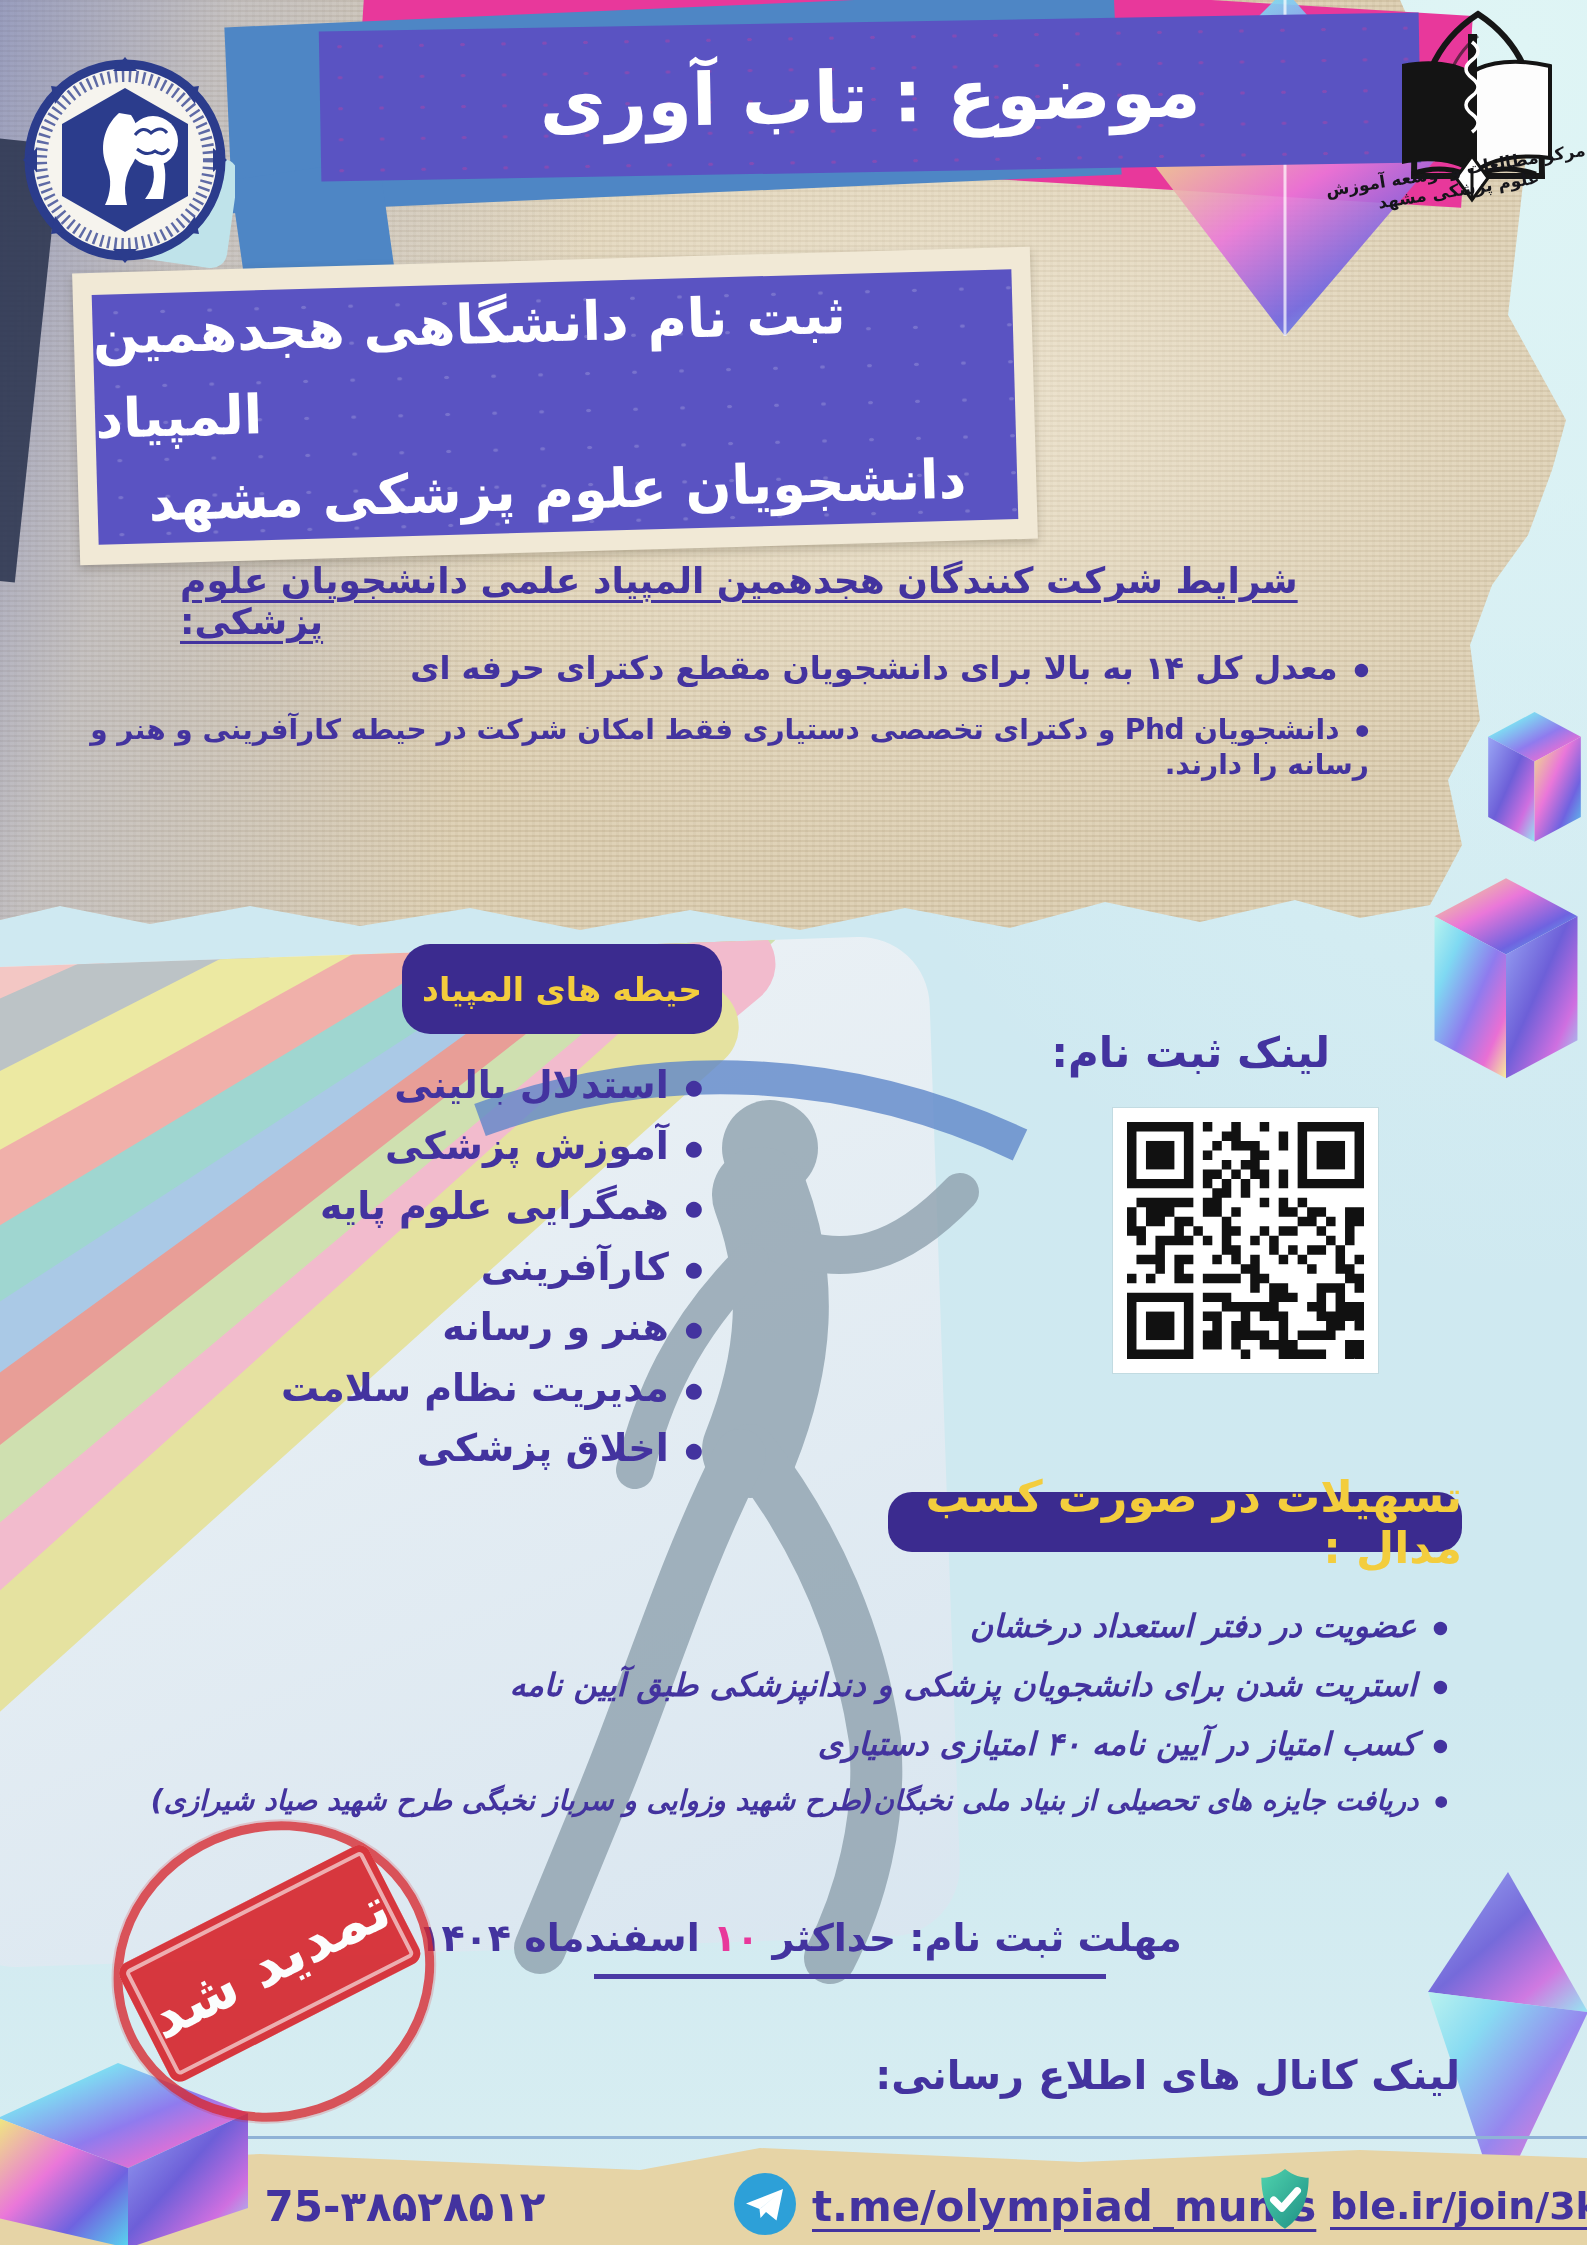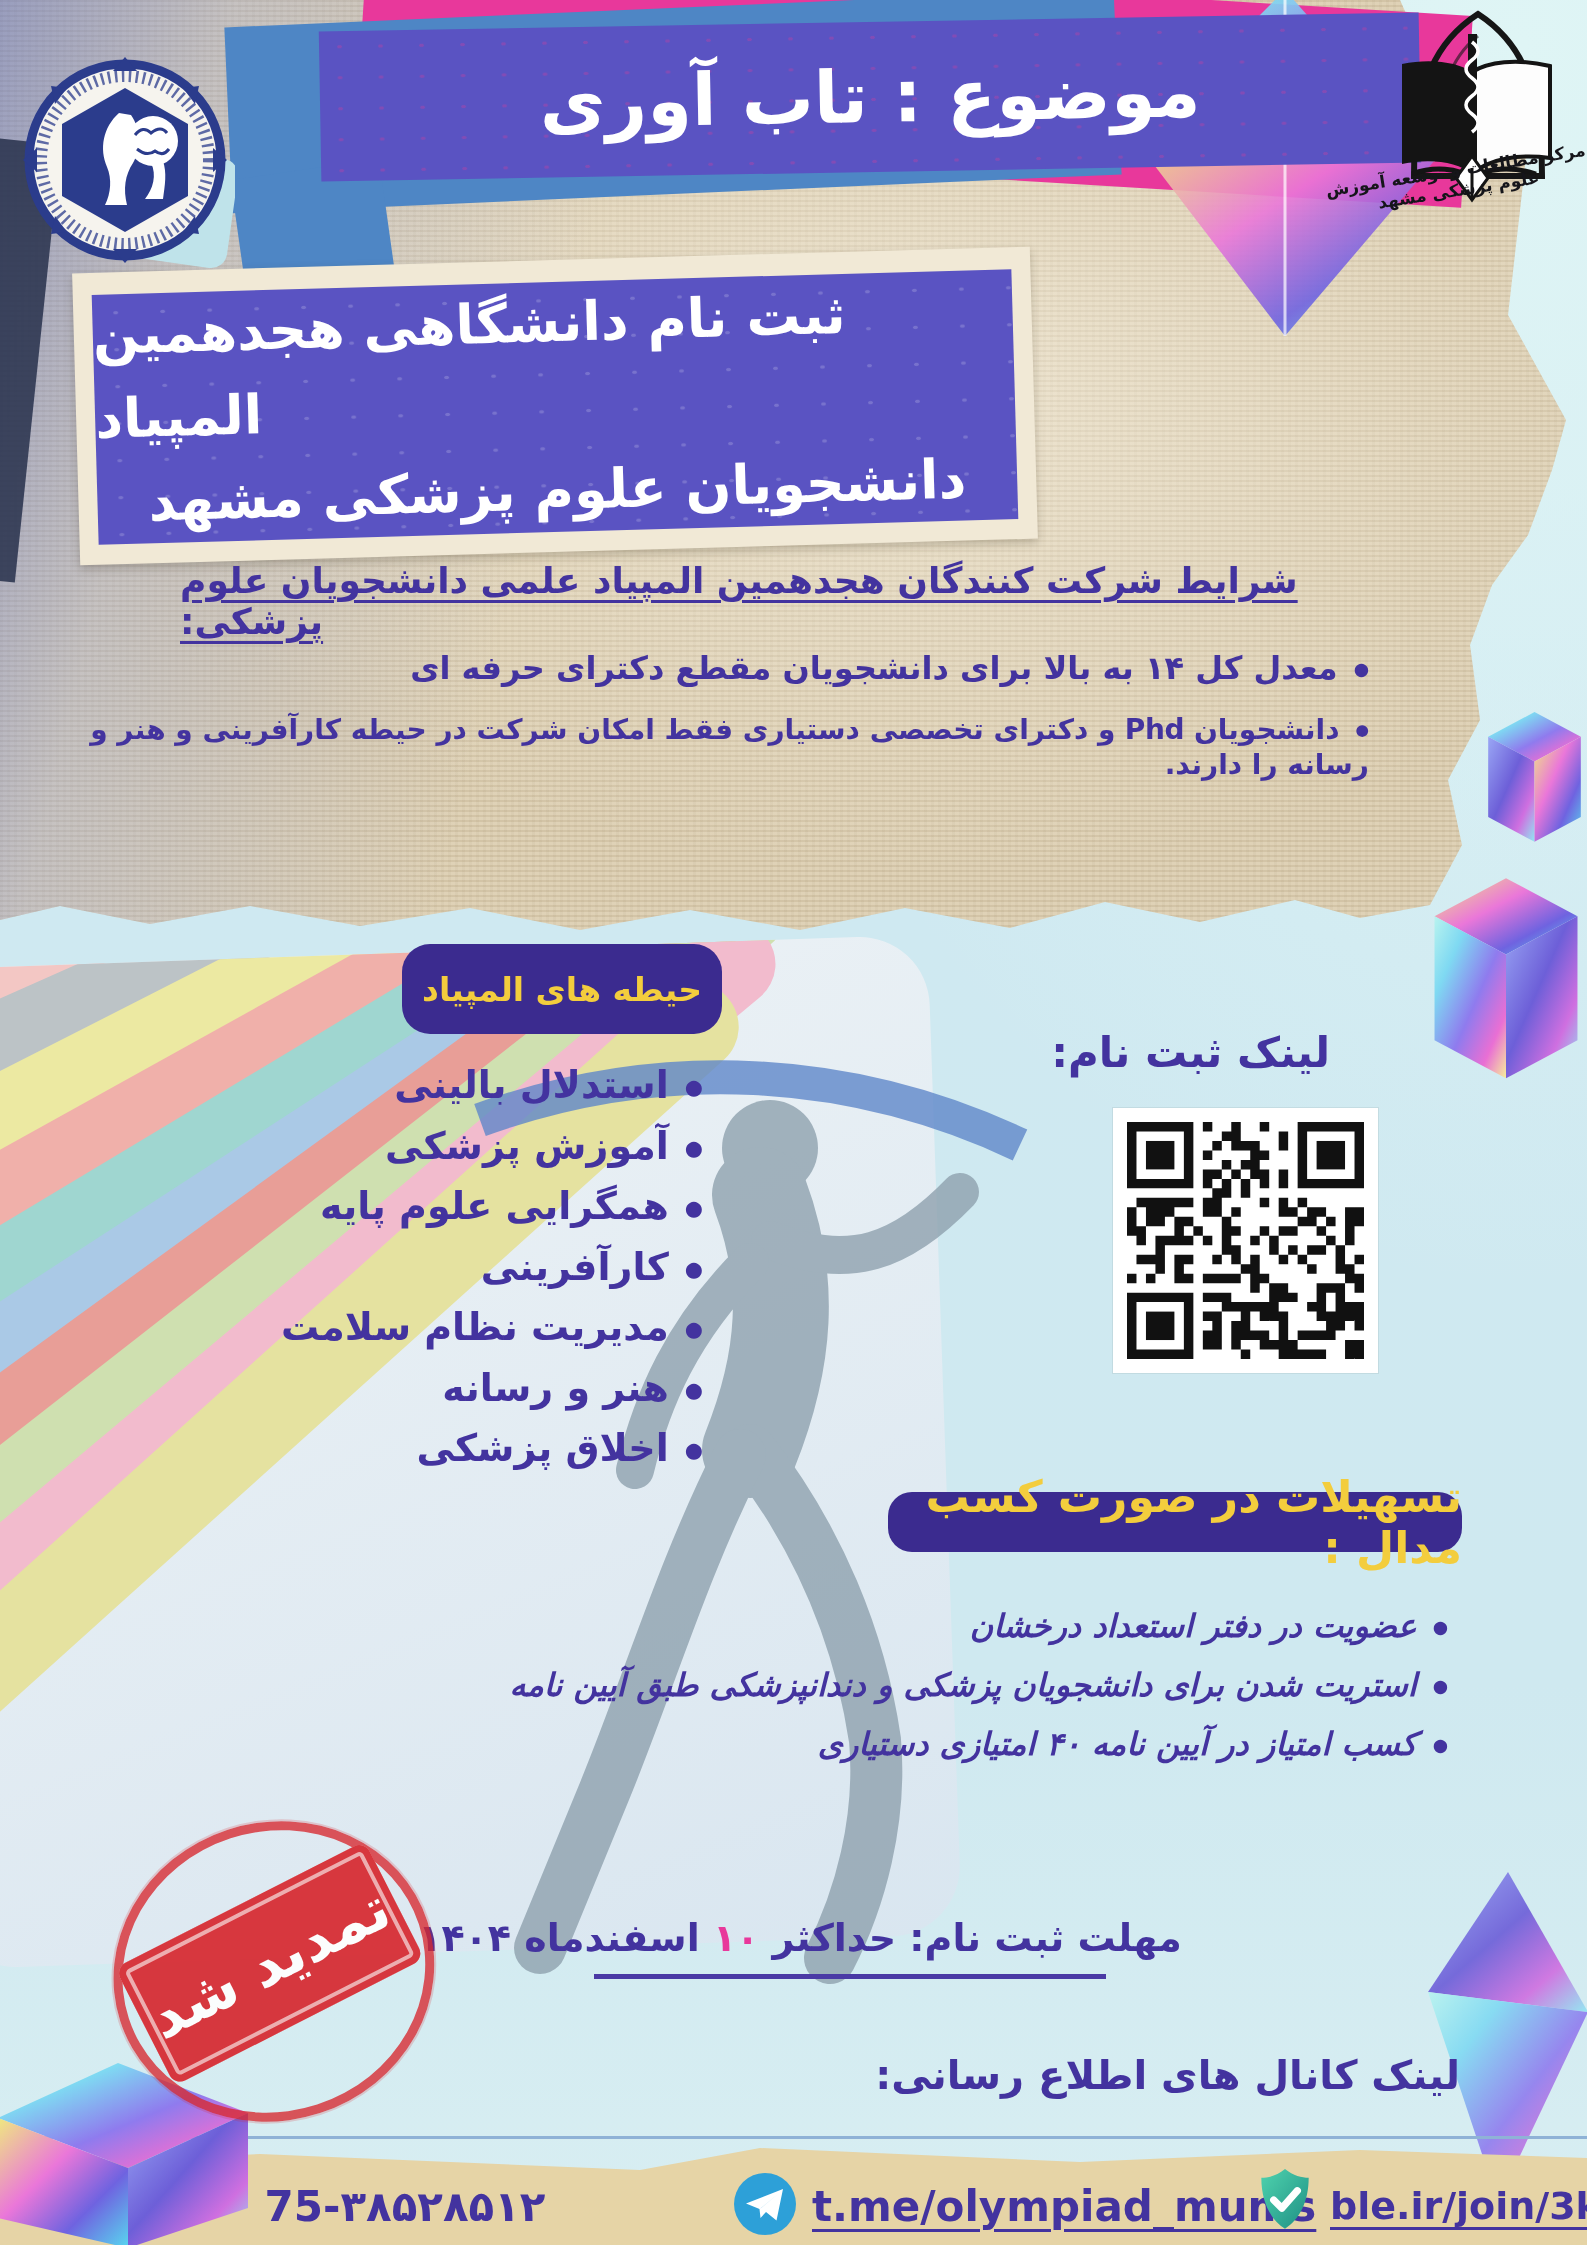--- a/index.html
+++ b/index.html
@@ -174,22 +174,22 @@
   </ul>
 
   <div class="abs domain-badge">
     <span class="badge-txt">حیطه های المپیاد</span>
   </div>
   <ul class="plist ink domain-list">
     <li>استدلال بالینی</li>
     <li>آموزش پزشکی</li>
     <li>همگرایی علوم پایه</li>
     <li>کارآفرینی</li>
+    <li>هنر و رسانه</li>
     <li>مدیریت نظام سلامت</li>
-    <li>هنر و رسانه</li>
     <li>اخلاق پزشکی</li>
   </ul>
 
   <div class="abs ink reg-label">لینک ثبت نام:</div>
   <div class="abs qr">
     <svg width="237" height="237" viewBox="0 0 250 250">
       <rect width="250" height="250" fill="#fff"></rect>
       <path id="qr-rand" fill="#111" d="M80 0h10v10h-10zM110 0h10v10h-10zM140 0h10v10h-10zM100 10h10v10h-10zM110 10h10v10h-10zM160 10h10v10h-10zM90 20h10v10h-10zM110 20h10v10h-10zM120 20h10v10h-10zM130 20h10v10h-10zM160 20h10v10h-10zM80 30h10v10h-10zM130 30h10v10h-10zM140 30h10v10h-10zM100 40h10v10h-10zM120 40h10v10h-10zM130 40h10v10h-10zM80 50h10v10h-10zM90 50h10v10h-10zM110 50h10v10h-10zM130 50h10v10h-10zM140 50h10v10h-10zM160 50h10v10h-10zM80 60h10v10h-10zM100 60h10v10h-10zM120 60h10v10h-10zM140 60h10v10h-10zM160 60h10v10h-10zM90 70h10v10h-10zM100 70h10v10h-10zM120 70h10v10h-10zM10 80h10v10h-10zM20 80h10v10h-10zM30 80h10v10h-10zM40 80h10v10h-10zM50 80h10v10h-10zM60 80h10v10h-10zM80 80h10v10h-10zM90 80h10v10h-10zM140 80h10v10h-10zM160 80h10v10h-10zM180 80h10v10h-10zM0 90h10v10h-10zM20 90h10v10h-10zM30 90h10v10h-10zM40 90h10v10h-10zM80 90h10v10h-10zM90 90h10v10h-10zM110 90h10v10h-10zM160 90h10v10h-10zM170 90h10v10h-10zM190 90h10v10h-10zM200 90h10v10h-10zM230 90h10v10h-10zM240 90h10v10h-10zM0 100h10v10h-10zM20 100h10v10h-10zM30 100h10v10h-10zM50 100h10v10h-10zM60 100h10v10h-10zM100 100h10v10h-10zM180 100h10v10h-10zM190 100h10v10h-10zM210 100h10v10h-10zM230 100h10v10h-10zM240 100h10v10h-10zM0 110h10v10h-10zM10 110h10v10h-10zM50 110h10v10h-10zM70 110h10v10h-10zM100 110h10v10h-10zM110 110h10v10h-10zM140 110h10v10h-10zM160 110h10v10h-10zM170 110h10v10h-10zM200 110h10v10h-10zM230 110h10v10h-10zM10 120h10v10h-10zM30 120h10v10h-10zM40 120h10v10h-10zM50 120h10v10h-10zM60 120h10v10h-10zM80 120h10v10h-10zM100 120h10v10h-10zM130 120h10v10h-10zM150 120h10v10h-10zM210 120h10v10h-10zM230 120h10v10h-10zM30 130h10v10h-10zM100 130h10v10h-10zM110 130h10v10h-10zM150 130h10v10h-10zM170 130h10v10h-10zM190 130h10v10h-10zM200 130h10v10h-10zM220 130h10v10h-10zM10 140h10v10h-10zM20 140h10v10h-10zM30 140h10v10h-10zM50 140h10v10h-10zM60 140h10v10h-10zM90 140h10v10h-10zM110 140h10v10h-10zM130 140h10v10h-10zM160 140h10v10h-10zM180 140h10v10h-10zM220 140h10v10h-10zM240 140h10v10h-10zM30 150h10v10h-10zM50 150h10v10h-10zM120 150h10v10h-10zM130 150h10v10h-10zM190 150h10v10h-10zM220 150h10v10h-10zM230 150h10v10h-10zM0 160h10v10h-10zM20 160h10v10h-10zM50 160h10v10h-10zM60 160h10v10h-10zM80 160h10v10h-10zM90 160h10v10h-10zM100 160h10v10h-10zM110 160h10v10h-10zM130 160h10v10h-10zM140 160h10v10h-10zM230 160h10v10h-10zM240 160h10v10h-10zM130 170h10v10h-10zM150 170h10v10h-10zM160 170h10v10h-10zM200 170h10v10h-10zM210 170h10v10h-10zM220 170h10v10h-10zM240 170h10v10h-10zM80 180h10v10h-10zM90 180h10v10h-10zM100 180h10v10h-10zM150 180h10v10h-10zM160 180h10v10h-10zM170 180h10v10h-10zM200 180h10v10h-10zM220 180h10v10h-10zM100 190h10v10h-10zM110 190h10v10h-10zM120 190h10v10h-10zM130 190h10v10h-10zM140 190h10v10h-10zM150 190h10v10h-10zM190 190h10v10h-10zM200 190h10v10h-10zM220 190h10v10h-10zM230 190h10v10h-10zM240 190h10v10h-10zM80 200h10v10h-10zM90 200h10v10h-10zM120 200h10v10h-10zM140 200h10v10h-10zM150 200h10v10h-10zM160 200h10v10h-10zM200 200h10v10h-10zM210 200h10v10h-10zM220 200h10v10h-10zM230 200h10v10h-10zM240 200h10v10h-10zM90 210h10v10h-10zM110 210h10v10h-10zM120 210h10v10h-10zM160 210h10v10h-10zM210 210h10v10h-10zM220 210h10v10h-10zM240 210h10v10h-10zM80 220h10v10h-10zM90 220h10v10h-10zM110 220h10v10h-10zM120 220h10v10h-10zM130 220h10v10h-10zM140 220h10v10h-10zM160 220h10v10h-10zM180 220h10v10h-10zM190 220h10v10h-10zM200 220h10v10h-10zM210 220h10v10h-10zM80 230h10v10h-10zM90 230h10v10h-10zM110 230h10v10h-10zM140 230h10v10h-10zM150 230h10v10h-10zM160 230h10v10h-10zM170 230h10v10h-10zM230 230h10v10h-10zM240 230h10v10h-10zM120 240h10v10h-10zM160 240h10v10h-10zM170 240h10v10h-10zM180 240h10v10h-10zM190 240h10v10h-10zM200 240h10v10h-10zM230 240h10v10h-10zM240 240h10v10h-10z"></path>
       <g fill="#111">
         <path d="M0 0h70v70H0zM10 10v50h50V10z" fill-rule="evenodd"></path>
@@ -202,20 +202,21 @@
     </svg>
   </div>
 
   <div class="abs fac-badge">
     <span class="badge-txt" style="font-size:44px;">تسهیلات در صورت کسب مدال :</span>
   </div>
   <ul class="plist ink fac-list">
     <li>عضویت در دفتر استعداد درخشان</li>
     <li>استریت شدن برای دانشجویان پزشکی و دندانپزشکی طبق آیین نامه</li>
     <li>کسب امتیاز در آیین نامه ۴۰ امتیازی دستیاری</li>
+    <li class="long">دریافت جایزه های تحصیلی از بنیاد ملی نخبگان(طرح شهید وزوایی و سرباز نخبگی طرح شهید صیاد شیرازی)</li>
   </ul>
 
   <div class="abs ink deadline">
     <span>مهلت ثبت نام: حداکثر</span>
     <span class="hl">۱۰</span>
     <span>اسفندماه ۱۴۰۴</span>
   </div>
   <div class="abs deadline-line"></div>
 
   <div class="abs stamp">

